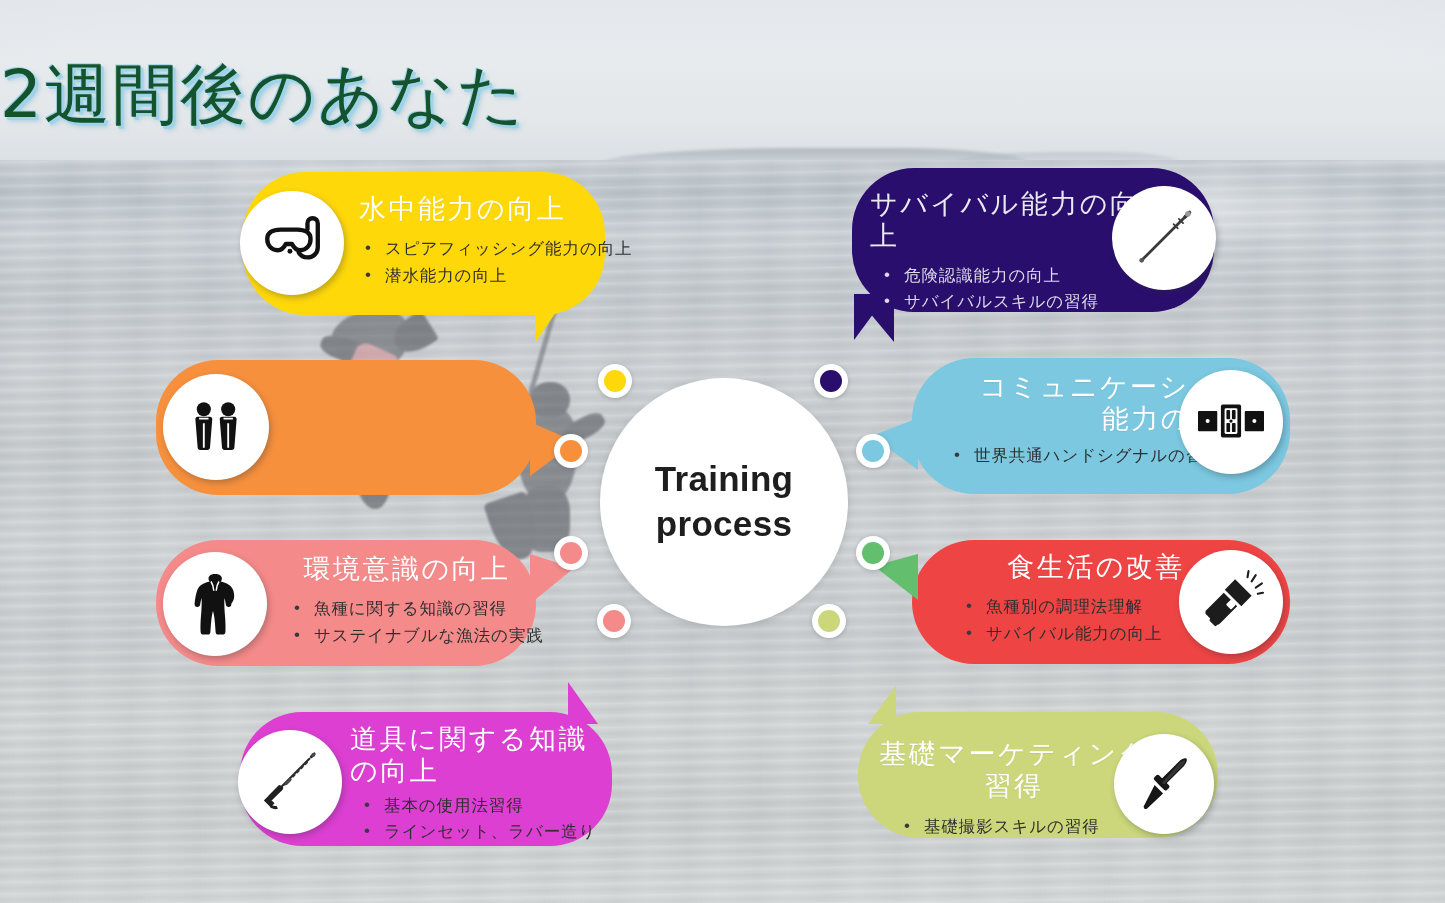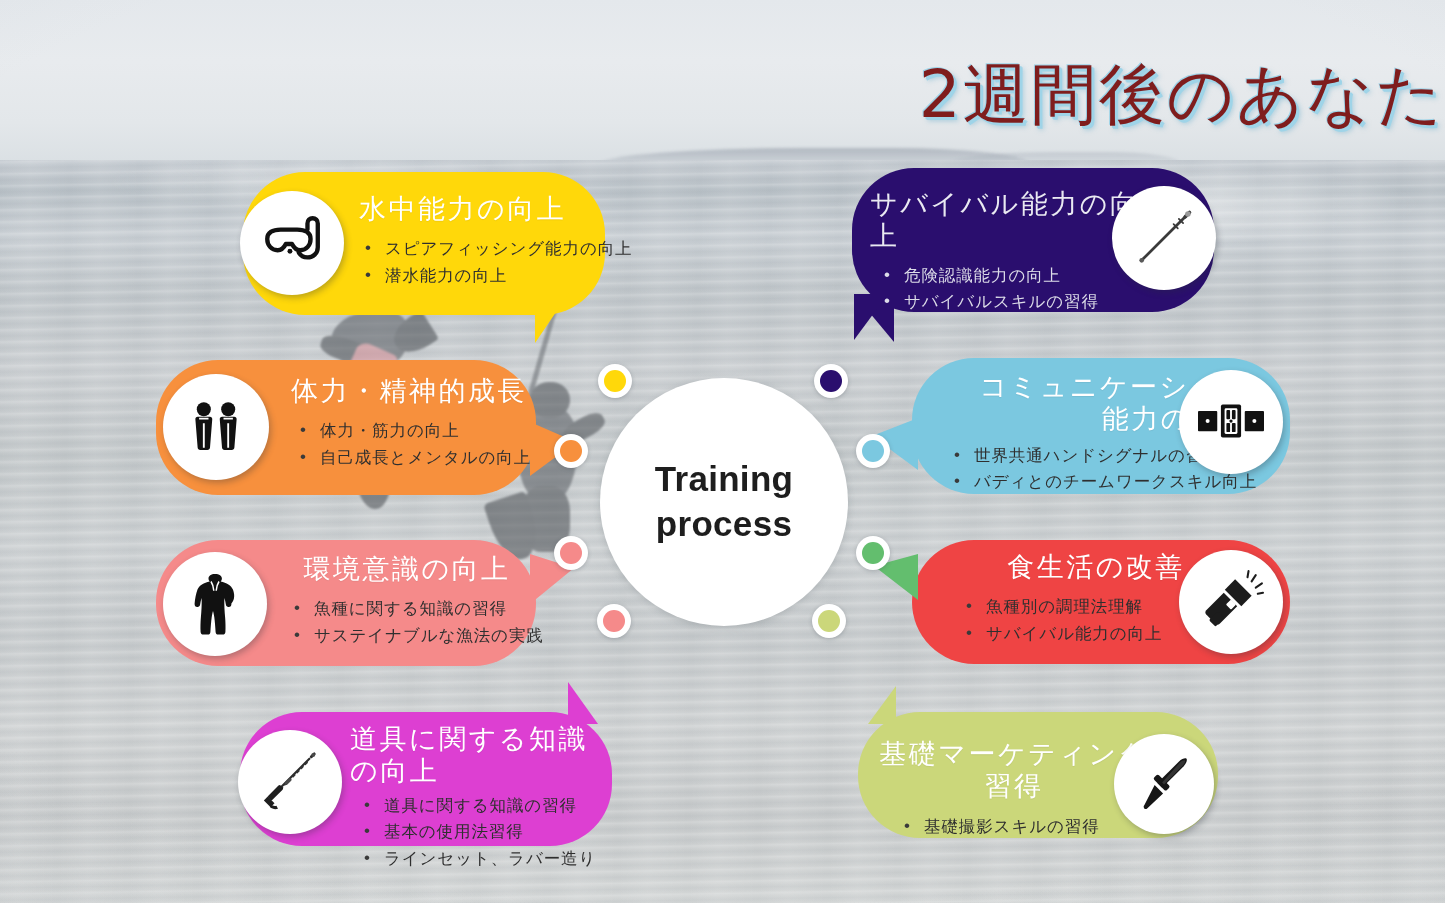--- a/index.html
+++ b/index.html
@@ -89,26 +89,26 @@
   .diver .spear {
     position: absolute; background: #5d6166; border-radius: 2px;
   }
   .diver .float {
     position: absolute; background: #d4848c; border-radius: 22%;
   }
 
   
   .title {
     position: absolute; left: 0; top: 50px; width: 100%;
-    text-align: right;
+    text-align: left;
     font-family: "DejaVu Sans", "Liberation Sans", sans-serif;
     font-size: 66px;
     font-weight: 400;
     letter-spacing: 2px;
-    color: #7f1d1d;
+    color: #14532d;
     text-shadow:
       2px 2px 0 #9fd4e8,
       3px 3px 0 #9fd4e8,
       -1px -1px 0 #9fd4e8,
       4px 4px 5px rgba(120,180,205,.55);
   }
 
   
   .hub {
     position: absolute;
@@ -294,27 +294,20 @@
           <path d="M12.5 21h13c1.6 0 2.6 1.2 2.5 2.8l-2.4 30c-.1 1.6-1.2 2.6-2.8 2.6h-7.6c-1.6 0-2.7-1-2.8-2.6l-2.4-30c-.1-1.6.9-2.8 2.5-2.8z"></path>
           <circle cx="45" cy="13" r="7.5"></circle>
           <path d="M38.5 21h13c1.6 0 2.6 1.2 2.5 2.8l-2.4 30c-.1 1.6-1.2 2.6-2.8 2.6h-7.6c-1.6 0-2.7-1-2.8-2.6l-2.4-30c-.1-1.6.9-2.8 2.5-2.8z"></path>
         </g>
         <g stroke="#fff" stroke-width="2" fill="none">
           <path d="M14 23h10M19 28v26"></path>
           <path d="M40 23h10M45 28v26"></path>
         </g>
       </svg>
     </div>
-    <div class="body-col" style="left:128px; top:16px; width:250px;">
-      <div class="b-title" style="text-align:center;">体力・精神的成長</div>
-      <ul class="b-list" style="margin-left:14px;">
-        <li>体力・筋力の向上</li>
-        <li>自己成長とメンタルの向上</li>
-      </ul>
-    </div>
   </div>
 
   <div class="bubble" style="left:912px; top:358px; width:378px; height:136px; background:#7BC8E0;">
     <div class="tail" style="left:-40px; top:60px;
                 border-right:46px solid #7BC8E0;
                 border-top:18px solid transparent;
                 border-bottom:34px solid transparent;"></div>
     <div class="ico" style="right:7px; top:12px; width:104px; height:104px;">
       <svg width="66" height="46" viewBox="0 0 72 46" aria-hidden="true">
         <g fill="#111">
@@ -334,21 +327,20 @@
           <rect x="37" y="24" width="4" height="10" rx="1"></rect>
           <circle cx="36" cy="22" r="1.8"></circle>
         </g>
       </svg>
     </div>
     <div class="body-col" style="left:22px; top:14px; width:322px;">
       <div class="b-title" style="text-align:right; padding-right:6px;">コミュニケーション
 能力の向上</div>
       <ul class="b-list" style="margin-left:18px; margin-top:6px;">
         <li>世界共通ハンドシグナルの習得</li>
-        <li>バディとのチームワークスキル向上</li>
       </ul>
     </div>
   </div>
 
   <div class="bubble" style="left:156px; top:540px; width:380px; height:126px; background:#F58A8A;">
     <div class="tail" style="right:-38px; top:14px;
                 border-left:44px solid #F58A8A;
                 border-top:14px solid transparent;
                 border-bottom:36px solid transparent;"></div>
     <div class="ico" style="left:7px; top:12px; width:104px; height:104px;">
@@ -425,21 +417,20 @@
         <g fill="#4a4a4a">
           <circle cx="56" cy="4" r="2"></circle>
           <rect x="26" y="30" width="8" height="3.2" rx="1" transform="rotate(-45 30 31.6)"></rect>
         </g>
       </svg>
     </div>
     <div class="body-col" style="left:110px; top:12px; width:258px;">
       <div class="b-title" style="text-align:left;">道具に関する知識
 の向上</div>
       <ul class="b-list" style="margin-left:12px; margin-top:4px;">
-        <li>道具に関する知識の習得</li>
         <li>基本の使用法習得</li>
         <li>ラインセット、ラバー造り</li>
       </ul>
     </div>
   </div>
 
   <div class="bubble" style="left:858px; top:712px; width:360px; height:126px; background:#CBD77A;">
     <div class="tail" style="left:10px; top:-26px;
                 border-bottom:38px solid #CBD77A;
                 border-left:28px solid transparent;"></div>

